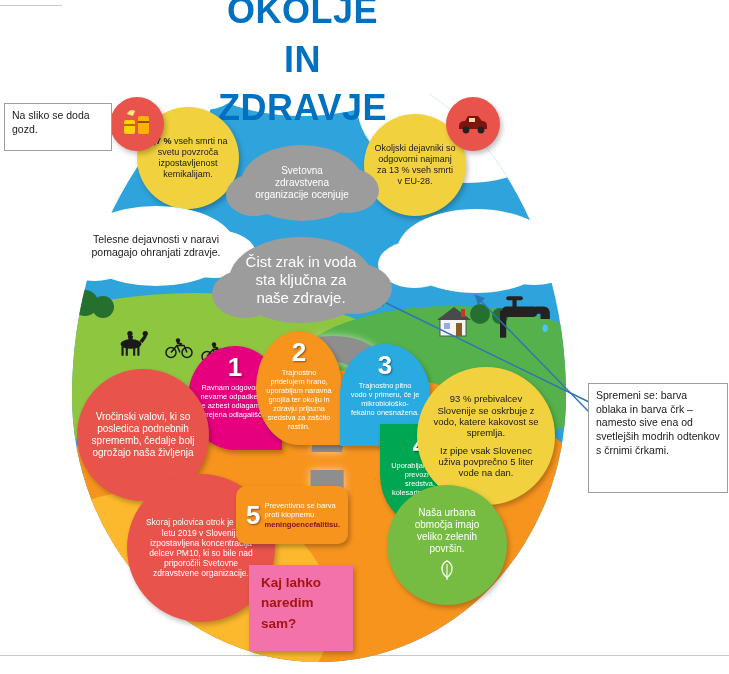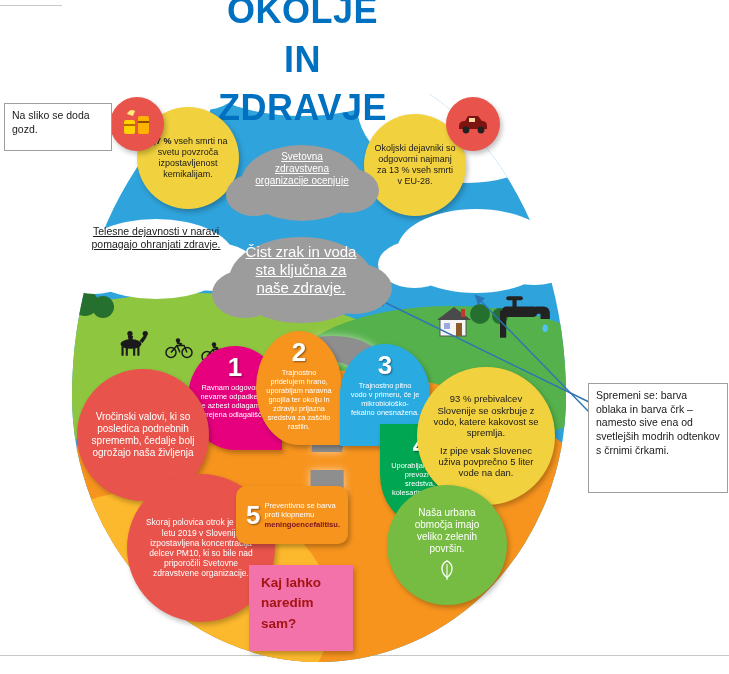--- a/index.html
+++ b/index.html
@@ -22,22 +22,22 @@
   .egg .layer{position:absolute;border-radius:50%;}
   .sky-cloud{background:#fff;}
   .grassL{background:#8FC640;}
   .grassR{background:#55B14B;}
   .orangeG{background:var(--c-orange,#F7941E);}
   .hillY{background:#FDB92D;}
   .bush{position:absolute;border-radius:50%;background:#256F2F;}
   .scenery{position:absolute;}
 
   
-  .cloud{position:absolute;border-radius:50%;display:flex;
-    justify-content:center;text-align:center;z-index:3;text-decoration:underline;}
+  .cloud{position:absolute;border-radius:50%;display:flex;align-items:center;
+    justify-content:center;text-align:center;z-index:3;}
   .cloud .puff{position:absolute;border-radius:50%;background:inherit;}
   .cloud .puff.l{left:-12%;bottom:6%;width:46%;height:56%;}
   .cloud .puff.r{right:-13%;bottom:10%;width:52%;height:60%;}
   .cloud .txt{position:relative;z-index:1;padding:6px 14px;}
   .cloud.white{background:#fff;color:#1a1a1a;font-size:10.5px;line-height:1.2;}
   .cloud.gray{background:var(--c-gray,#9C9C9C);color:#fff;font-size:15px;line-height:1.2;}
   .title-cloud{position:absolute;left:185px;top:4px;width:235px;height:112px;
     background:#fff;border-radius:50%;display:flex;align-items:center;justify-content:center;
     text-align:center;z-index:3;}
   .title-cloud .puff{position:absolute;border-radius:50%;background:#fff;}
@@ -245,21 +245,21 @@
   </div>
   <div class="circle stat" style="left:364px;top:114px;">
     <div class="txt">Okoljski dejavniki so odgovorni najmanj za 13 % vseh smrti v EU-28.</div>
   </div>
 
   <div class="cloud gray" style="left:241px;top:145px;width:122px;height:76px;font-size:10px;">
     <div class="puff l"></div>
     <div class="puff r"></div>
     <div class="txt">Svetovna zdravstvena organizacije ocenjuje</div>
   </div>
-  <div class="cloud white" style="left:77px;top:219px;width:158px;height:80px;">
+  <div class="cloud white" style="left:77px;top:206px;width:158px;height:80px;">
     <div class="puff l"></div>
     <div class="puff r"></div>
     <div class="txt">Telesne dejavnosti v naravi pomagajo ohranjati zdravje.</div>
   </div>
   <div class="cloud white" style="left:397px;top:209px;width:158px;height:84px;">
     <div class="puff l"></div>
     <div class="puff r"></div>
   </div>
   <div class="cloud gray" style="left:229px;top:237px;width:144px;height:86px;">
     <div class="puff l"></div>

